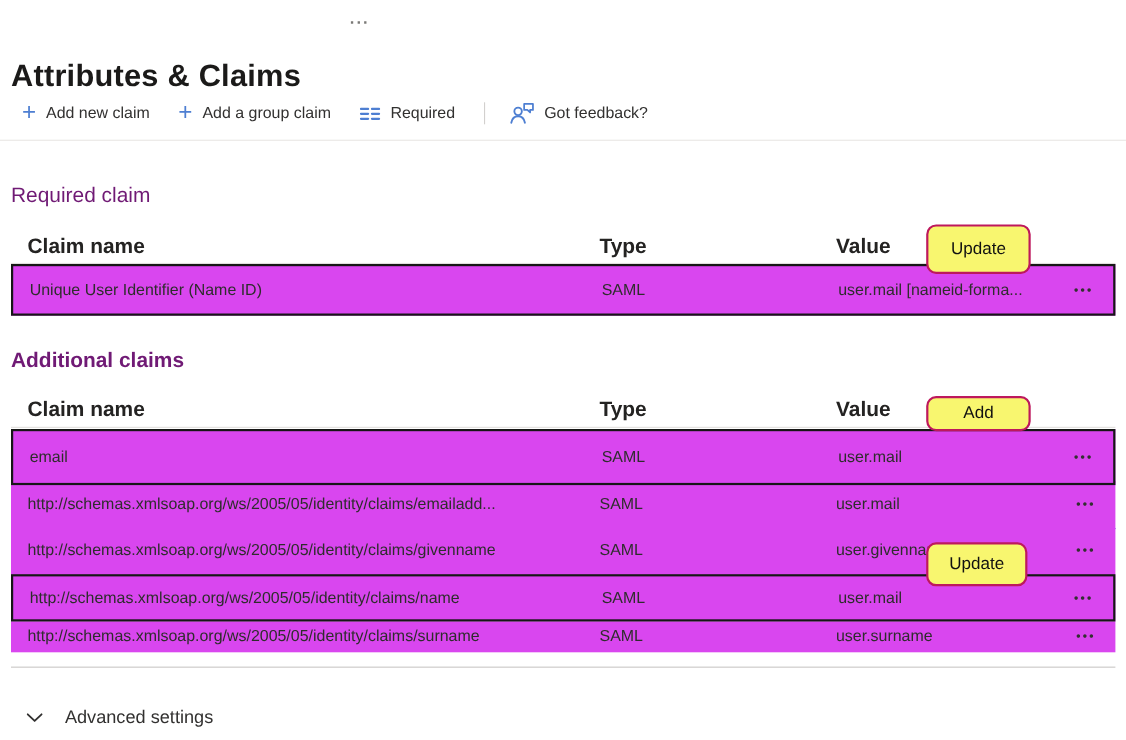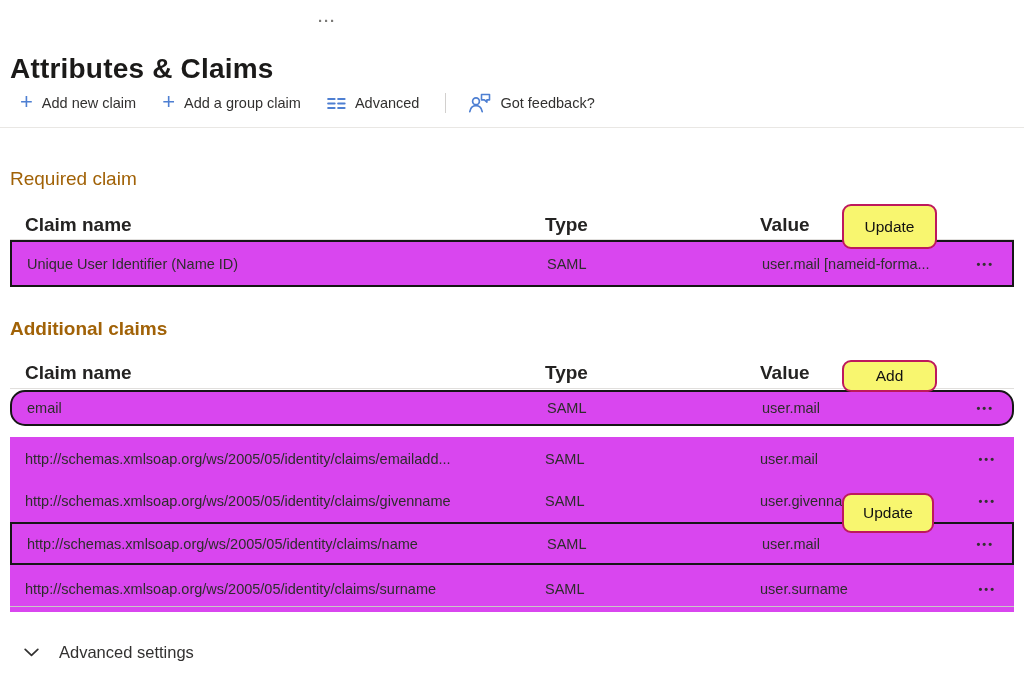--- a/index.html
+++ b/index.html
@@ -12,46 +12,46 @@
 
   
   .toolbar{position:absolute;left:20px;top:88px;height:30px;display:flex;align-items:center;font-size:14.5px;color:#323130;}
   .tb-item{display:flex;align-items:center;gap:9px;cursor:pointer;white-space:nowrap;}
   .tb-item + .tb-item{margin-left:26px;}
   .plus{color:#4e7fd2;font-size:22px;font-weight:400;line-height:20px;position:relative;top:-1px;}
   .tb-divider{width:1px;height:20px;background:#d2d0ce;margin:0 22px 0 26px;}
   .toolbar-rule{position:absolute;left:0;top:127px;width:1024px;height:1px;background:#e9e7e4;}
 
   
-  .section-heading{position:absolute;left:10px;font-size:19px;color:#a16207;}
+  .section-heading{position:absolute;left:10px;font-size:19px;color:#701a75;}
   .h-required{top:168px;}
   .h-additional{top:318px;font-weight:bold;}
 
   
   .col-head{position:absolute;font-size:19px;font-weight:700;color:#242322;}
   .col-name{left:25px;}  .col-type{left:545px;}  .col-value{left:760px;text-align:center;}
   .thead1{top:214px;}   .thead2{top:362px;}
   .head-rule{position:absolute;left:10px;width:1004px;height:1px;background:#e1dfdd;}
   .hr1{top:239px;}      .hr2{top:388px;}
 
   
   .row{position:absolute;left:10px;width:1004px;background:#d946ef;font-size:14.5px;color:#2e2d2c;}
   .row .cell{position:absolute;top:50%;transform:translateY(-50%);white-space:nowrap;}
   .c-name{left:15px;}   .c-type{left:535px;}   .c-value{left:750px;max-width:205px;overflow:hidden;}
   .c-menu{position:absolute;right:18px;top:50%;transform:translateY(-50%);
           font-size:11px;font-weight:700;letter-spacing:2px;color:#323130;cursor:pointer;}
   .boxed{border:2px solid #161616;box-sizing:border-box;z-index:2;}
   .hairline{border-bottom:1px solid #3b82f6;}
 
   .req-row{top:240px;height:47px;}
-  .a-row0{top:390px;height:36px;border-radius:15px;}
+  .a-row0{top:390px;height:51px;}
   .a-row1{top:437px;height:43px;}
   .a-row2{top:480px;height:42px;}
   .a-row3{top:522px;height:43px;}
-  .a-row4{top:565px;height:47px;}
+  .a-row4{top:565px;height:28px;}
   .table-end-rule{position:absolute;left:10px;top:606px;width:1004px;height:1px;background:#c9c7c5;}
 
   
   .sticker{position:absolute;background:#f8f66f;border:2px solid #be185d;border-radius:9px;
            display:flex;align-items:center;justify-content:center;
            font-size:15.5px;color:#111;z-index:6;box-sizing:border-box;}
   .st-update1{left:842px;top:204px;width:95px;height:45px;}
   .st-add{left:842px;top:360px;width:95px;height:32px;}
   .st-update2{left:842px;top:493px;width:92px;height:40px;}
 
@@ -84,21 +84,21 @@
           <g stroke="#4e7fd2" stroke-width="2.1" stroke-linecap="round">
             <line x1="1.2" y1="3" x2="7.6" y2="3"></line>
             <line x1="1.2" y1="7.5" x2="7.6" y2="7.5"></line>
             <line x1="1.2" y1="12" x2="7.6" y2="12"></line>
             <line x1="11.2" y1="3" x2="17.6" y2="3"></line>
             <line x1="11.2" y1="7.5" x2="17.6" y2="7.5"></line>
             <line x1="11.2" y1="12" x2="17.6" y2="12"></line>
           </g>
         </svg>
       </span>
-      <span>Advanced</span>
+      <span>Required</span>
     </div>
     <div class="tb-divider"></div>
     <div class="tb-item">
       <span>
         <svg class="icon-svg" width="23" height="20" viewBox="0 0 23 20" fill="none">
           <circle cx="8" cy="8.2" r="3.4" stroke="#4e7fd2" stroke-width="1.7"></circle>
           <path d="M1.8 18.6c.7-3.8 3.1-5.9 6.2-5.9s5.5 2.1 6.2 5.9" stroke="#4e7fd2" stroke-width="1.7" stroke-linecap="round"></path>
           <path d="M13.5 1.5h8v5.4h-2.6v2.3l-2.5-2.3h-2.9z" stroke="#4e7fd2" stroke-width="1.6" stroke-linejoin="round"></path>
         </svg>
       </span>

